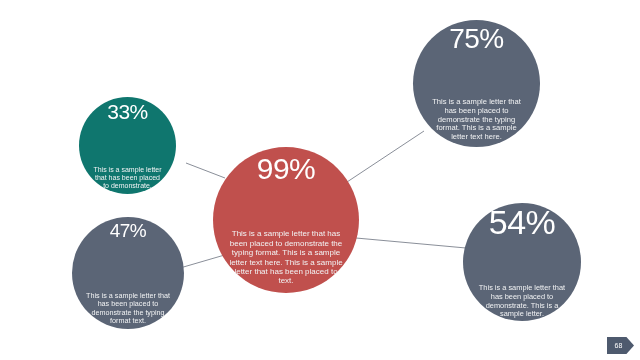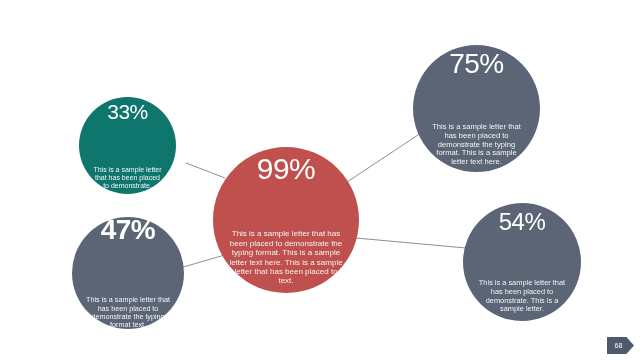--- a/index.html
+++ b/index.html
@@ -64,21 +64,21 @@
     margin-bottom: 5px;
   }
   #bubble-center .body {
     font-size: 8px;
     max-width: 118px;
   }
 
   
   #bubble-75 {
     left: 413px;
-    top: 45px;
+    top: 20px;
     width: 127px;
     height: 127px;
     background: #5b6576;
     padding: 0 14px;
   }
   #bubble-75 .pct {
     font-size: 28px;
     margin-bottom: 5px;
   }
   #bubble-75 .body {
@@ -89,21 +89,21 @@
   
   #bubble-54 {
     left: 463px;
     top: 203px;
     width: 118px;
     height: 118px;
     background: #5b6576;
     padding: 0 12px;
   }
   #bubble-54 .pct {
-    font-size: 24px;
+    font-size: 34px;
     margin-bottom: 5px;
   }
   #bubble-54 .body {
     font-size: 7.4px;
     max-width: 92px;
   }
 
   
   #bubble-33 {
     left: 79px;
@@ -126,23 +126,22 @@
   
   #bubble-47 {
     left: 72px;
     top: 217px;
     width: 112px;
     height: 112px;
     background: #5b6576;
     padding: 0 11px;
   }
   #bubble-47 .pct {
-    font-size: 28px;
+    font-size: 19px;
     margin-bottom: 12px;
-    font-weight: bold;
   }
   #bubble-47 .body {
     font-size: 7.2px;
     max-width: 88px;
   }
 
   
   #page-badge {
     position: absolute;
     left: 607px;

